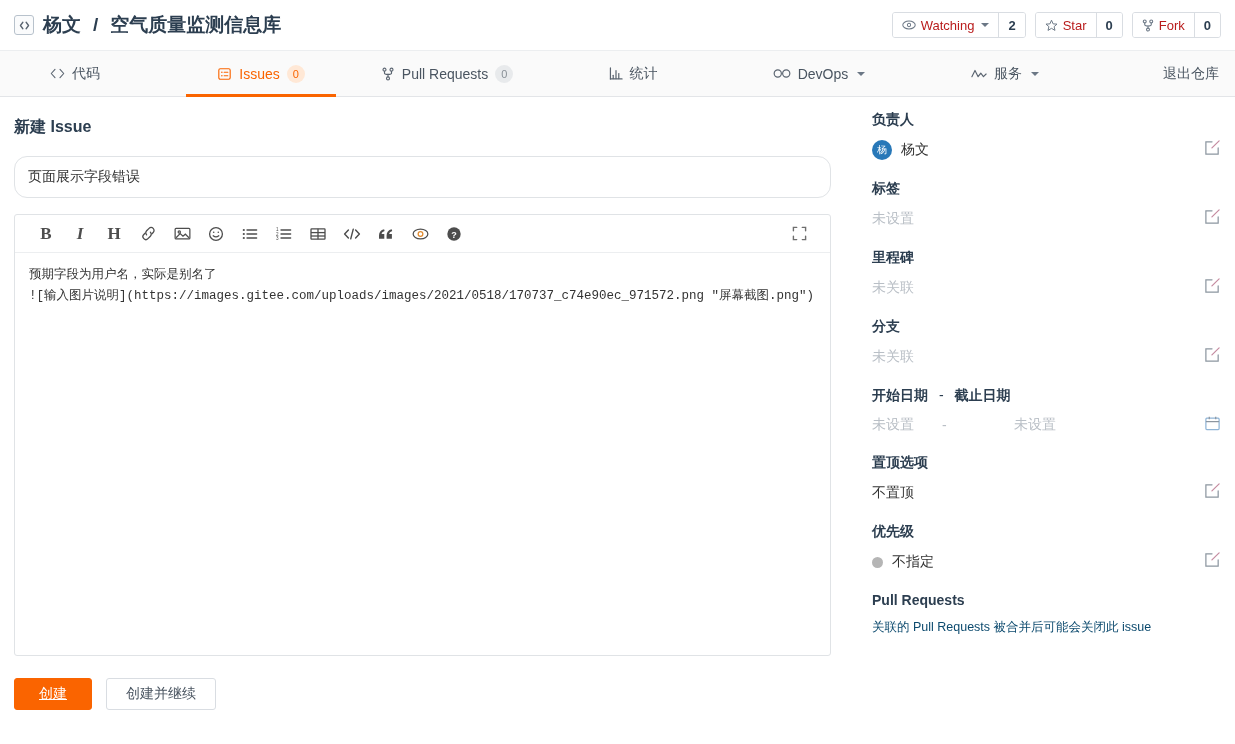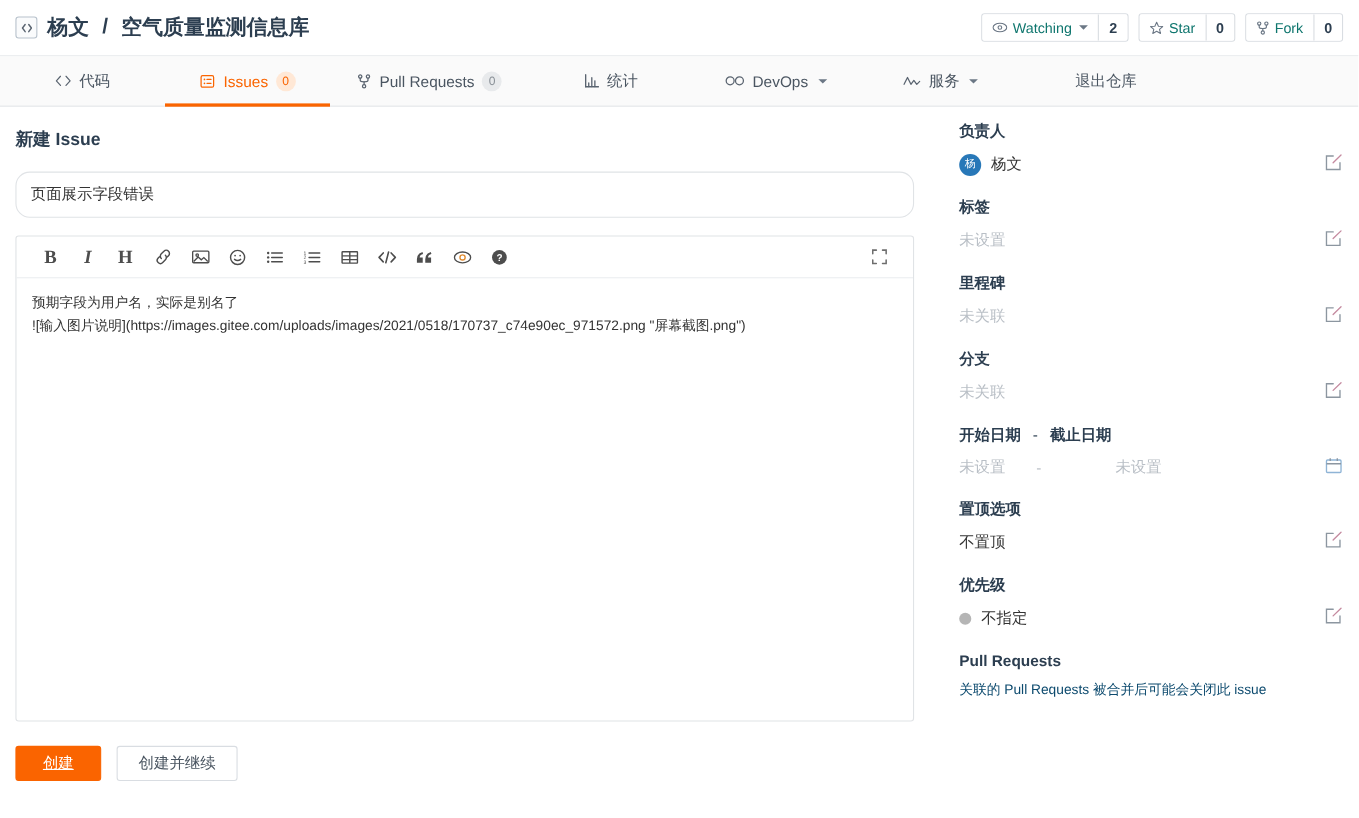--- a/index.html
+++ b/index.html
@@ -53,21 +53,21 @@
     height: 26px;
     border: 1px solid #d9dde2;
     border-radius: 3px;
     overflow: hidden;
     background: #fff;
   }
   .btn-group .bg-main {
     display: flex; align-items: center; gap: 5px;
     padding: 0 9px;
     font-size: 13px;
-    color: #0f766e;
+    color: #b91c1c;
     background: #fff;
     line-height: 1;
   }
   .btn-group .bg-count {
     display: flex; align-items: center;
     padding: 0 9px;
     font-size: 13px;
     font-weight: bold;
     color: #2c3e50;
     border-left: 1px solid #d9dde2;
@@ -83,20 +83,21 @@
 
   
   .repo-nav {
     height: 47px;
     background: #fafafa;
     border-top: 1px solid #eceef0;
     border-bottom: 1px solid #e3e5e8;
     display: flex;
     align-items: stretch;
     padding-left: 0;
+    gap: 36px;
   }
   .nav-item {
     display: flex;
     align-items: center;
     justify-content: center;
     gap: 7px;
     font-size: 14px;
     color: #4a5561;
     padding: 0 24px;
     position: relative;
@@ -180,21 +181,21 @@
     font-size: 16px;
     cursor: default;
   }
   .tool-btn.text { font-family: "Liberation Serif", serif; font-weight: bold; font-size: 17px; }
   .tool-btn.italic { font-style: italic; font-weight: bold; }
   .tool-spacer { flex: 1; }
 
   .editor-body {
     height: 402px;
     padding: 12px 14px;
-    font-family: Liberation Sans, sans-serif;
+    font-family: Liberation Mono, monospace;
     font-size: 12.5px;
     line-height: 21px;
     color: #333;
     white-space: pre-wrap;
     word-break: break-all;
     overflow: hidden;
   }
 
   .form-actions {
     margin-top: 22px;

